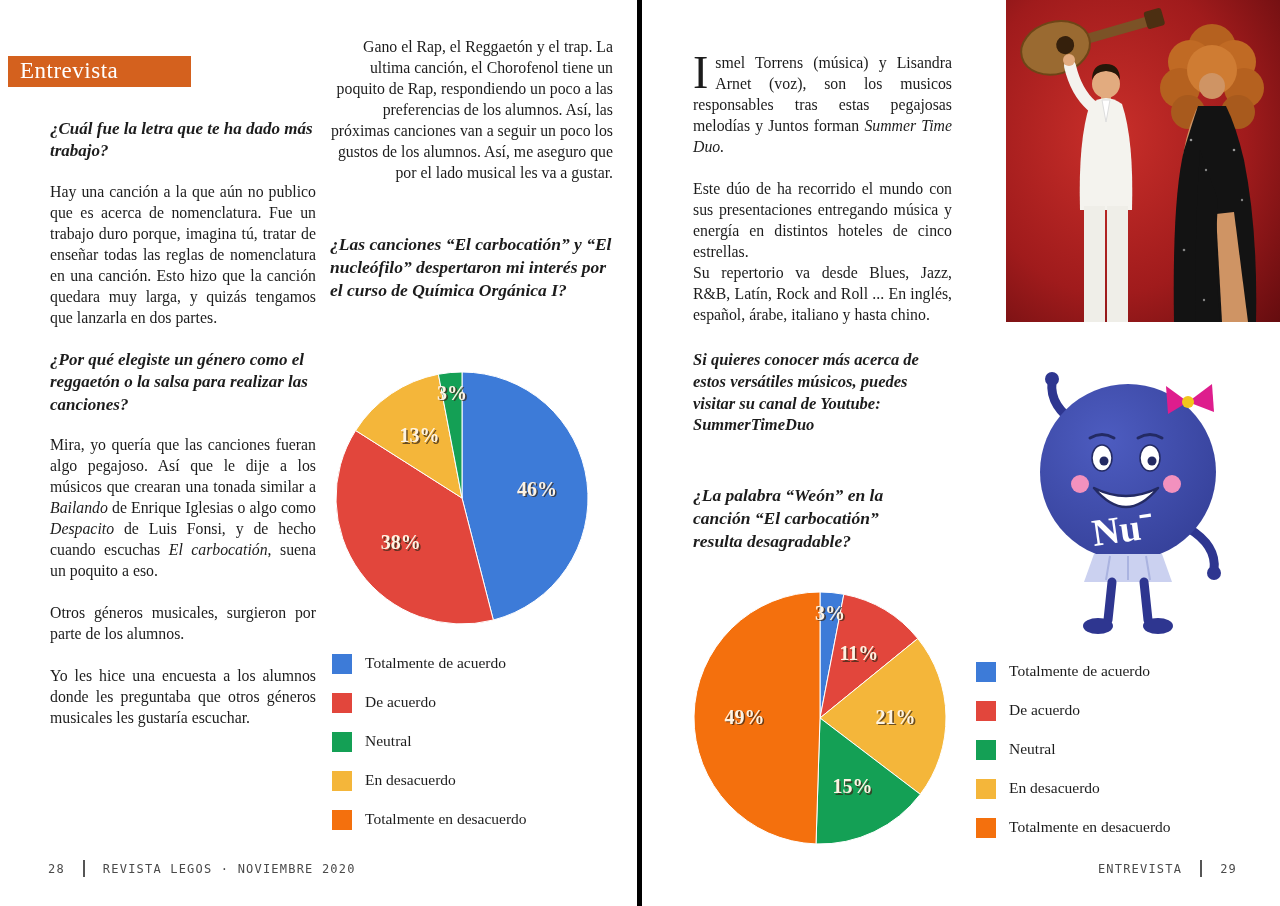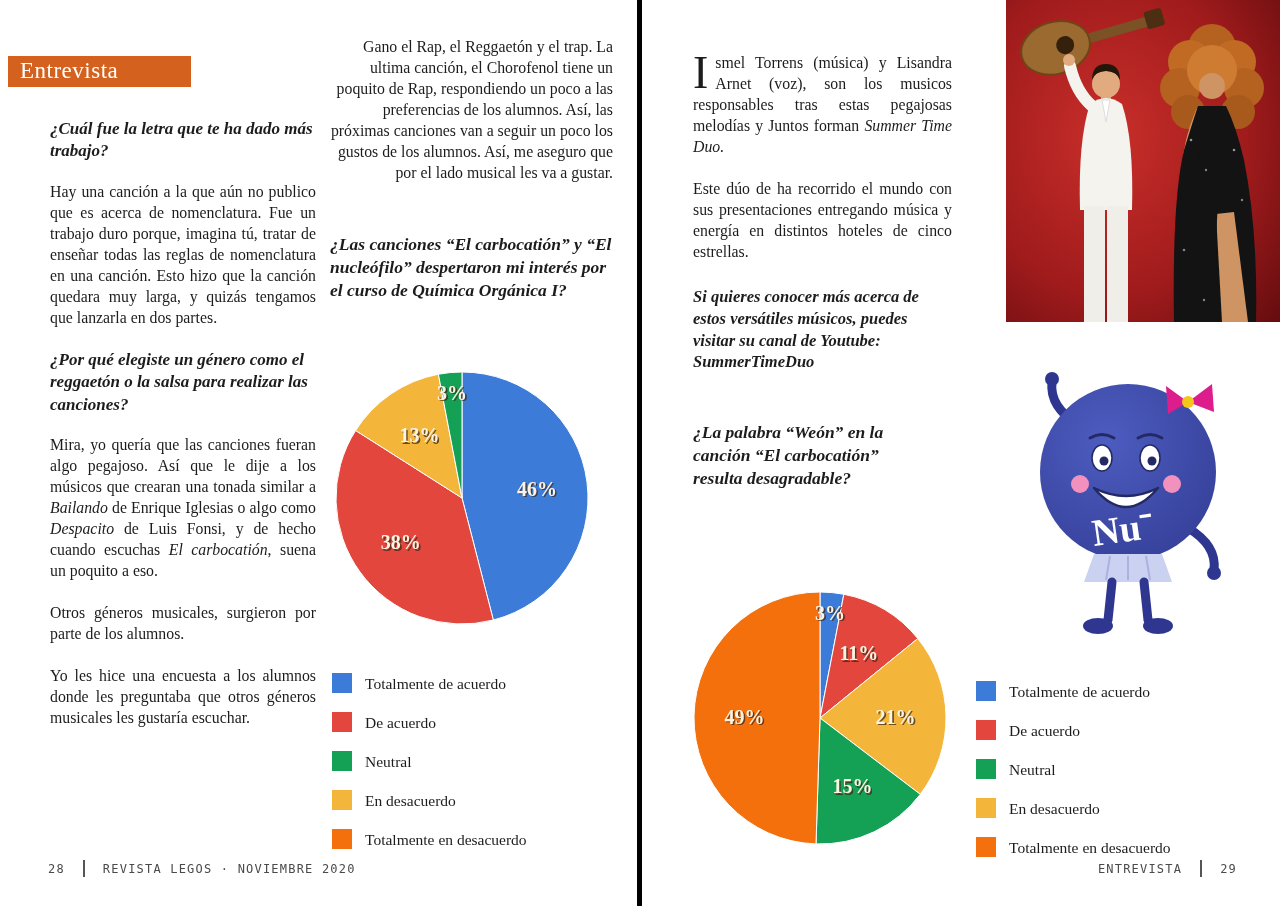--- a/index.html
+++ b/index.html
@@ -23,21 +23,21 @@
   .mt-q{}
   .chart-q{margin-top:50px;margin-bottom:0}
   .note{font-size:16.5px;font-weight:bold;font-style:italic;line-height:1.32;margin:24px 0 0;text-align:left}
   .heading2{margin-top:48px;width:238px}
   .dropcap{float:left;font-size:46px;line-height:38px;padding:2px 7px 0 0}
 
   
   .chart{position:absolute}
   .pie-label{font-family:"Liberation Serif",serif;font-size:20px;font-weight:bold}
   .legend{position:absolute;width:250px}
-  .legend-item{display:flex;align-items:flex-end;height:39px}
+  .legend-item{display:flex;align-items:flex-start;height:39px}
   .swatch{width:20px;height:20px;margin-right:13px;flex:none}
   .legend-label{font-size:15.5px}
 
   
   .footer{position:absolute;top:860px;display:flex;align-items:center;gap:18px;
           font-family:"DejaVu Sans Mono",monospace;font-size:12px;letter-spacing:1.2px;color:#4a4a4a}
   .footer-left{left:48px}
   .footer-right{right:43px}
   .vbar{width:2px;height:17px;background:#555;display:inline-block}
 
@@ -108,20 +108,21 @@
     <span>28</span>
     <span class="vbar"></span>
     <span>REVISTA LEGOS · NOVIEMBRE 2020</span>
   </div>
 
   <div class="divider"></div>
 
   <div class="col col3">
     <p class="body-p"><span class="dropcap">I</span><span>smel Torrens (música) y Lisandra Arnet (voz), son los musicos responsables tras estas pegajosas melodías y Juntos forman </span><i>Summer Time Duo.</i></p>
     <p class="body-p" style="margin-bottom:0">Este dúo de ha recorrido el mundo con sus presentaciones entregando música y energía en distintos hoteles de cinco estrellas.</p>
+    <p class="body-p" style="margin-bottom:0">Su repertorio va desde Blues, Jazz, R&amp;B, Latín, Rock and Roll ... En inglés, español, árabe, italiano y hasta chino.</p>
     <p class="note">Si quieres conocer más acerca de estos versátiles músicos, puedes visitar su canal de Youtube: SummerTimeDuo</p>
     <h3 class="q q2 heading2">¿La palabra “Weón” en la canción “El carbocatión” resulta desagradable?</h3>
   </div>
 
   <div class="chart" style="left:692px;top:590px"><svg viewBox="0 0 256 256" width="256" height="256">
         <path d="M128,128 L128,2 A126,126 0 0 1 151.8456567894117,4.276984144898961 Z" fill="#3D7BD8" stroke="#fff" stroke-width="1"></path>
         <path d="M128,128 L151.8456567894117,4.276984144898961 A126,126 0 0 1 225.79445450076136,48.550363947350164 Z" fill="#E2463C" stroke="#fff" stroke-width="1"></path>
         <path d="M128,128 L225.79445450076136,48.550363947350164 A126,126 0 0 1 228.2659919068849,204.30682057934598 Z" fill="#F4B63A" stroke="#fff" stroke-width="1"></path>
         <path d="M128,128 L228.2659919068849,204.30682057934598 A126,126 0 0 1 124.0022803792435,253.93656434028134 Z" fill="#14A055" stroke="#fff" stroke-width="1"></path>
         <path d="M128,128 L124.0022803792435,253.93656434028134 A126,126 0 0 1 127.99999999999997,2 Z" fill="#F4700D" stroke="#fff" stroke-width="1"></path>

